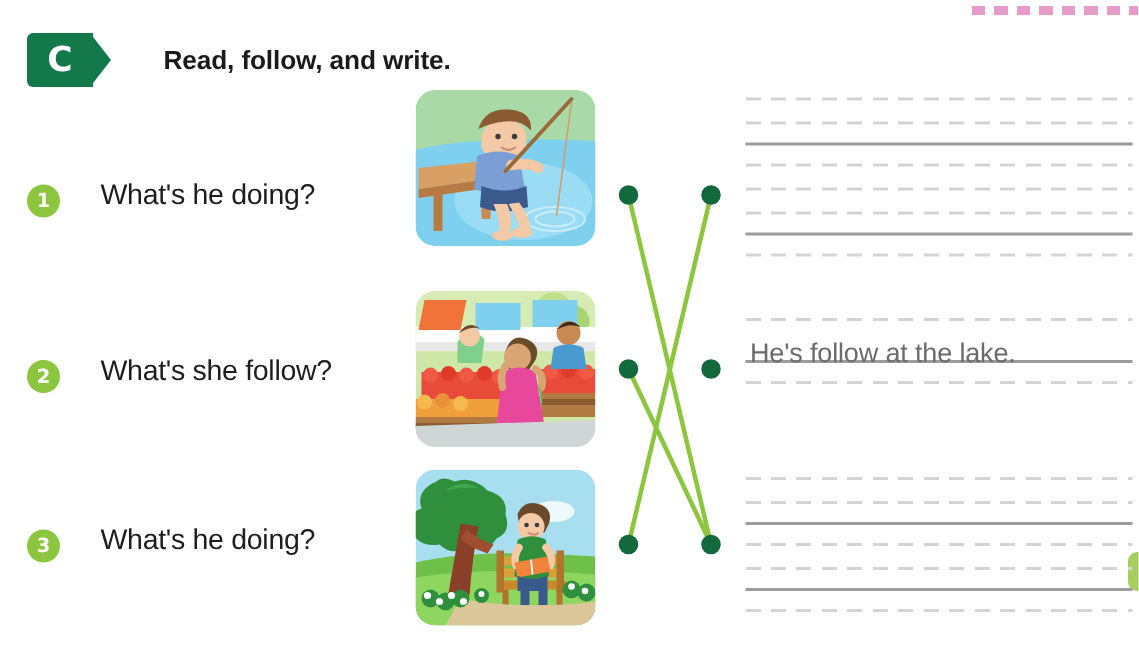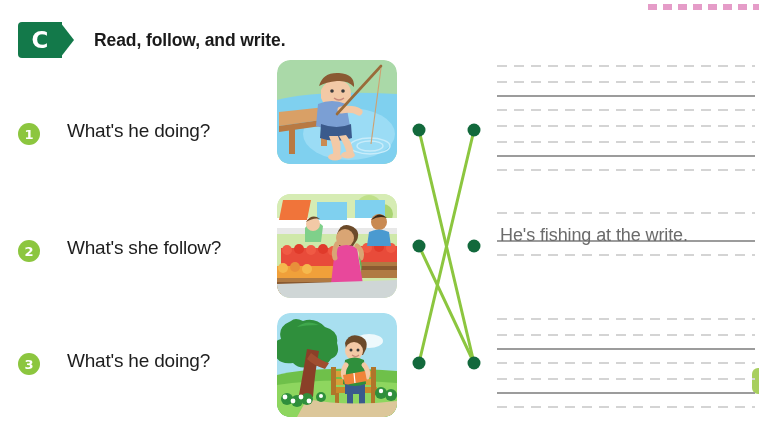--- a/index.html
+++ b/index.html
@@ -34,21 +34,21 @@
   .tag:after{
     content:"";position:absolute;left:42px;top:0;width:0;height:0;
     border-top:18px solid transparent;border-bottom:18px solid transparent;
     border-left:14px solid #13794a;
   }
   .tag-letter{
     color:#ffffff;font-size:23px;font-weight:bold;line-height:1;
     font-family:"DejaVu Sans", sans-serif;
   }
   .header-title{
-    margin-left:32px;font-size:17.5px;font-weight:bold;color:#1a1a1a;
+    margin-left:47px;font-size:17.5px;font-weight:bold;color:#1a1a1a;
     letter-spacing:-0.1px;
   }
 
   
   .row{position:absolute;left:0;width:759px;height:110px;}
   .row1{top:78px;}
   .row2{top:195px;}
   .row3{top:308px;}
 
   .num{
@@ -301,21 +301,21 @@
     <div class="dash"></div>
   </div>
 
   <div class="write" style="top:212px;">
     <div class="dash"></div>
     <div class="gap" style="height:26px;"></div>
     <div class="solid"></div>
     <div class="gap" style="height:12px;"></div>
     <div class="dash"></div>
   </div>
-  <div class="answer">He's fishing at the write.</div>
+  <div class="answer">He's follow at the lake.</div>
 
   <div class="write" style="top:318px;">
     <div class="dash"></div>
     <div class="gap" style="height:14px;"></div>
     <div class="dash"></div>
     <div class="gap" style="height:12px;"></div>
     <div class="solid"></div>
     <div class="gap" style="height:12px;"></div>
     <div class="dash"></div>
     <div class="gap" style="height:14px;"></div>

